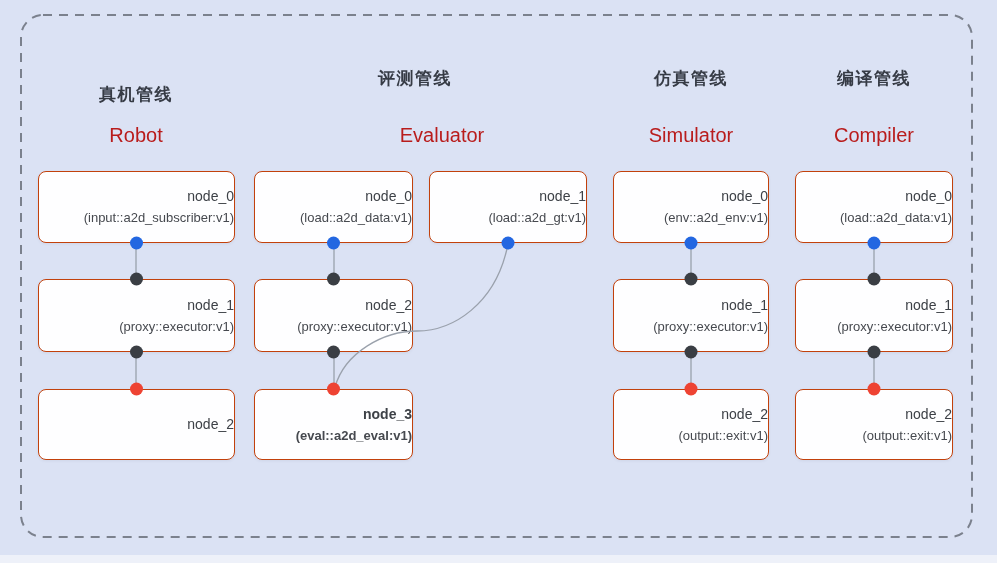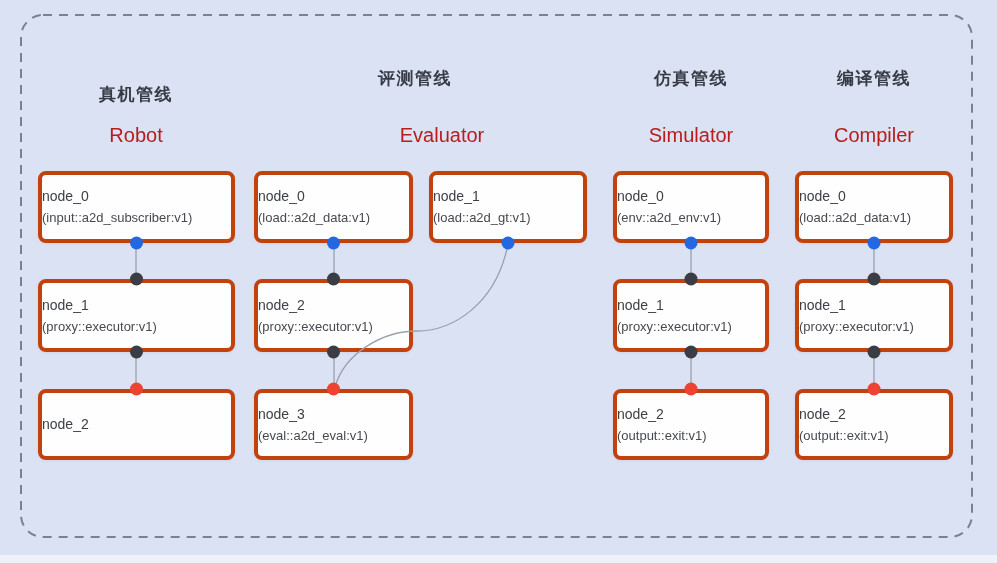--- a/index.html
+++ b/index.html
@@ -12,22 +12,22 @@
   .title-zh{
     position:absolute;top:67px;transform:translateX(-50%);
     font-size:17px;font-weight:700;color:#363b45;letter-spacing:1.5px;white-space:nowrap;
   }
   .title-en{
     position:absolute;top:124px;transform:translateX(-50%);
     font-size:20px;font-weight:400;color:#b91c1c;white-space:nowrap;
   }
   .node-card{
     position:absolute;box-sizing:border-box;
-    background:#fefeff;border:4px solid #c2410c;border-radius:8px;
-    display:flex;flex-direction:column;align-items:flex-start;justify-content:center;
+    background:#fefeff;border:1px solid #c2410c;border-radius:8px;
+    display:flex;flex-direction:column;align-items:flex-end;justify-content:center;
     gap:3px;box-shadow:0 1px 3px rgba(50,60,90,.07);
     z-index:1;
   }
   .node-line1{font-size:14px;color:#3d4147;line-height:1.35;}
   .node-line2{font-size:13px;color:#46494f;line-height:1.35;white-space:nowrap;}
   #edge-layer{position:absolute;left:0;top:0;z-index:5;pointer-events:none;}
   #bottom-fade{
     position:absolute;left:0;bottom:0;width:997px;height:8px;
     background:#eef1f9;z-index:0;
   }
@@ -64,21 +64,21 @@
         <span class="node-line2">(load::a2d_data:v1)</span>
       </div>
       <div class="node-card" style="left: 429px; top: 171px; width: 158px; height: 72px;">
         <span class="node-line1">node_1</span>
         <span class="node-line2">(load::a2d_gt:v1)</span>
       </div>
       <div class="node-card" style="left: 254px; top: 279px; width: 159px; height: 73px;">
         <span class="node-line1">node_2</span>
         <span class="node-line2">(proxy::executor:v1)</span>
       </div>
-      <div class="node-card" style="left: 254px; top: 389px; width: 159px; height: 71px;">
+      <div class="node-card" style="left: 254px; top: 389px; width: 159px; height: 71px; font-weight: bold;">
         <span class="node-line1">node_3</span>
         <span class="node-line2">(eval::a2d_eval:v1)</span>
       </div>
       <div class="node-card" style="left: 613px; top: 171px; width: 156px; height: 72px;">
         <span class="node-line1">node_0</span>
         <span class="node-line2">(env::a2d_env:v1)</span>
       </div>
       <div class="node-card" style="left: 613px; top: 279px; width: 156px; height: 73px;">
         <span class="node-line1">node_1</span>
         <span class="node-line2">(proxy::executor:v1)</span>

